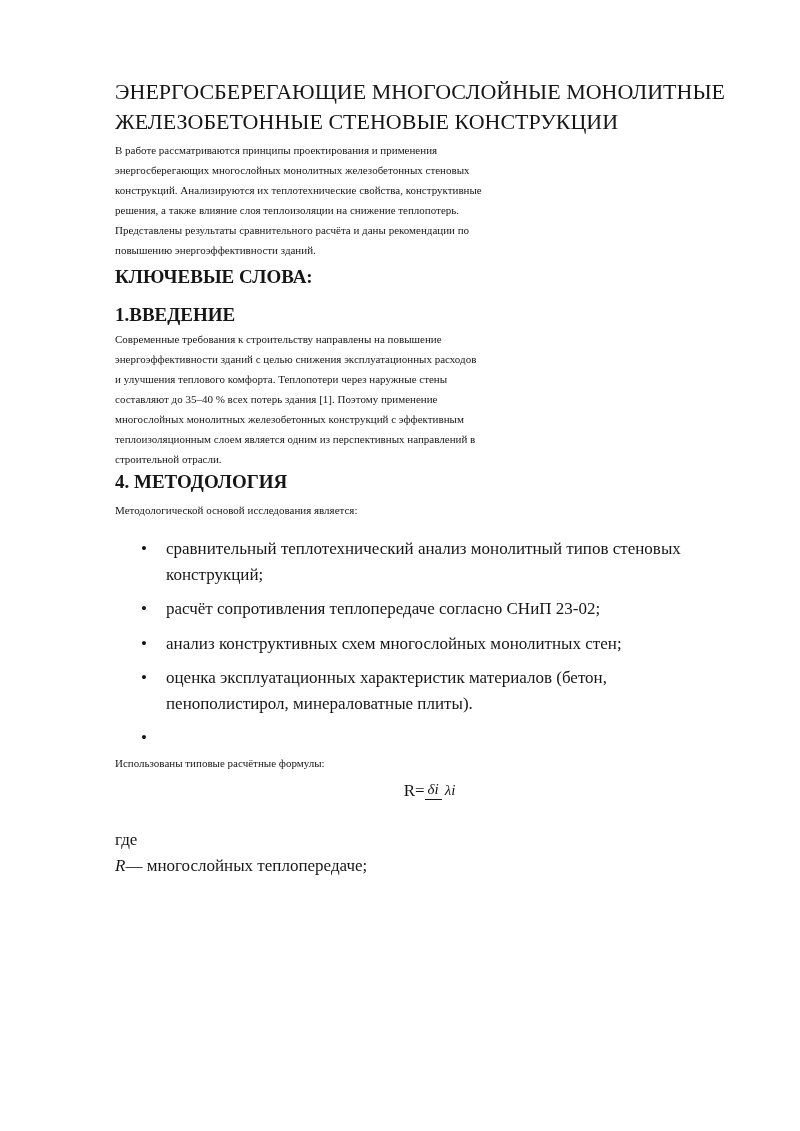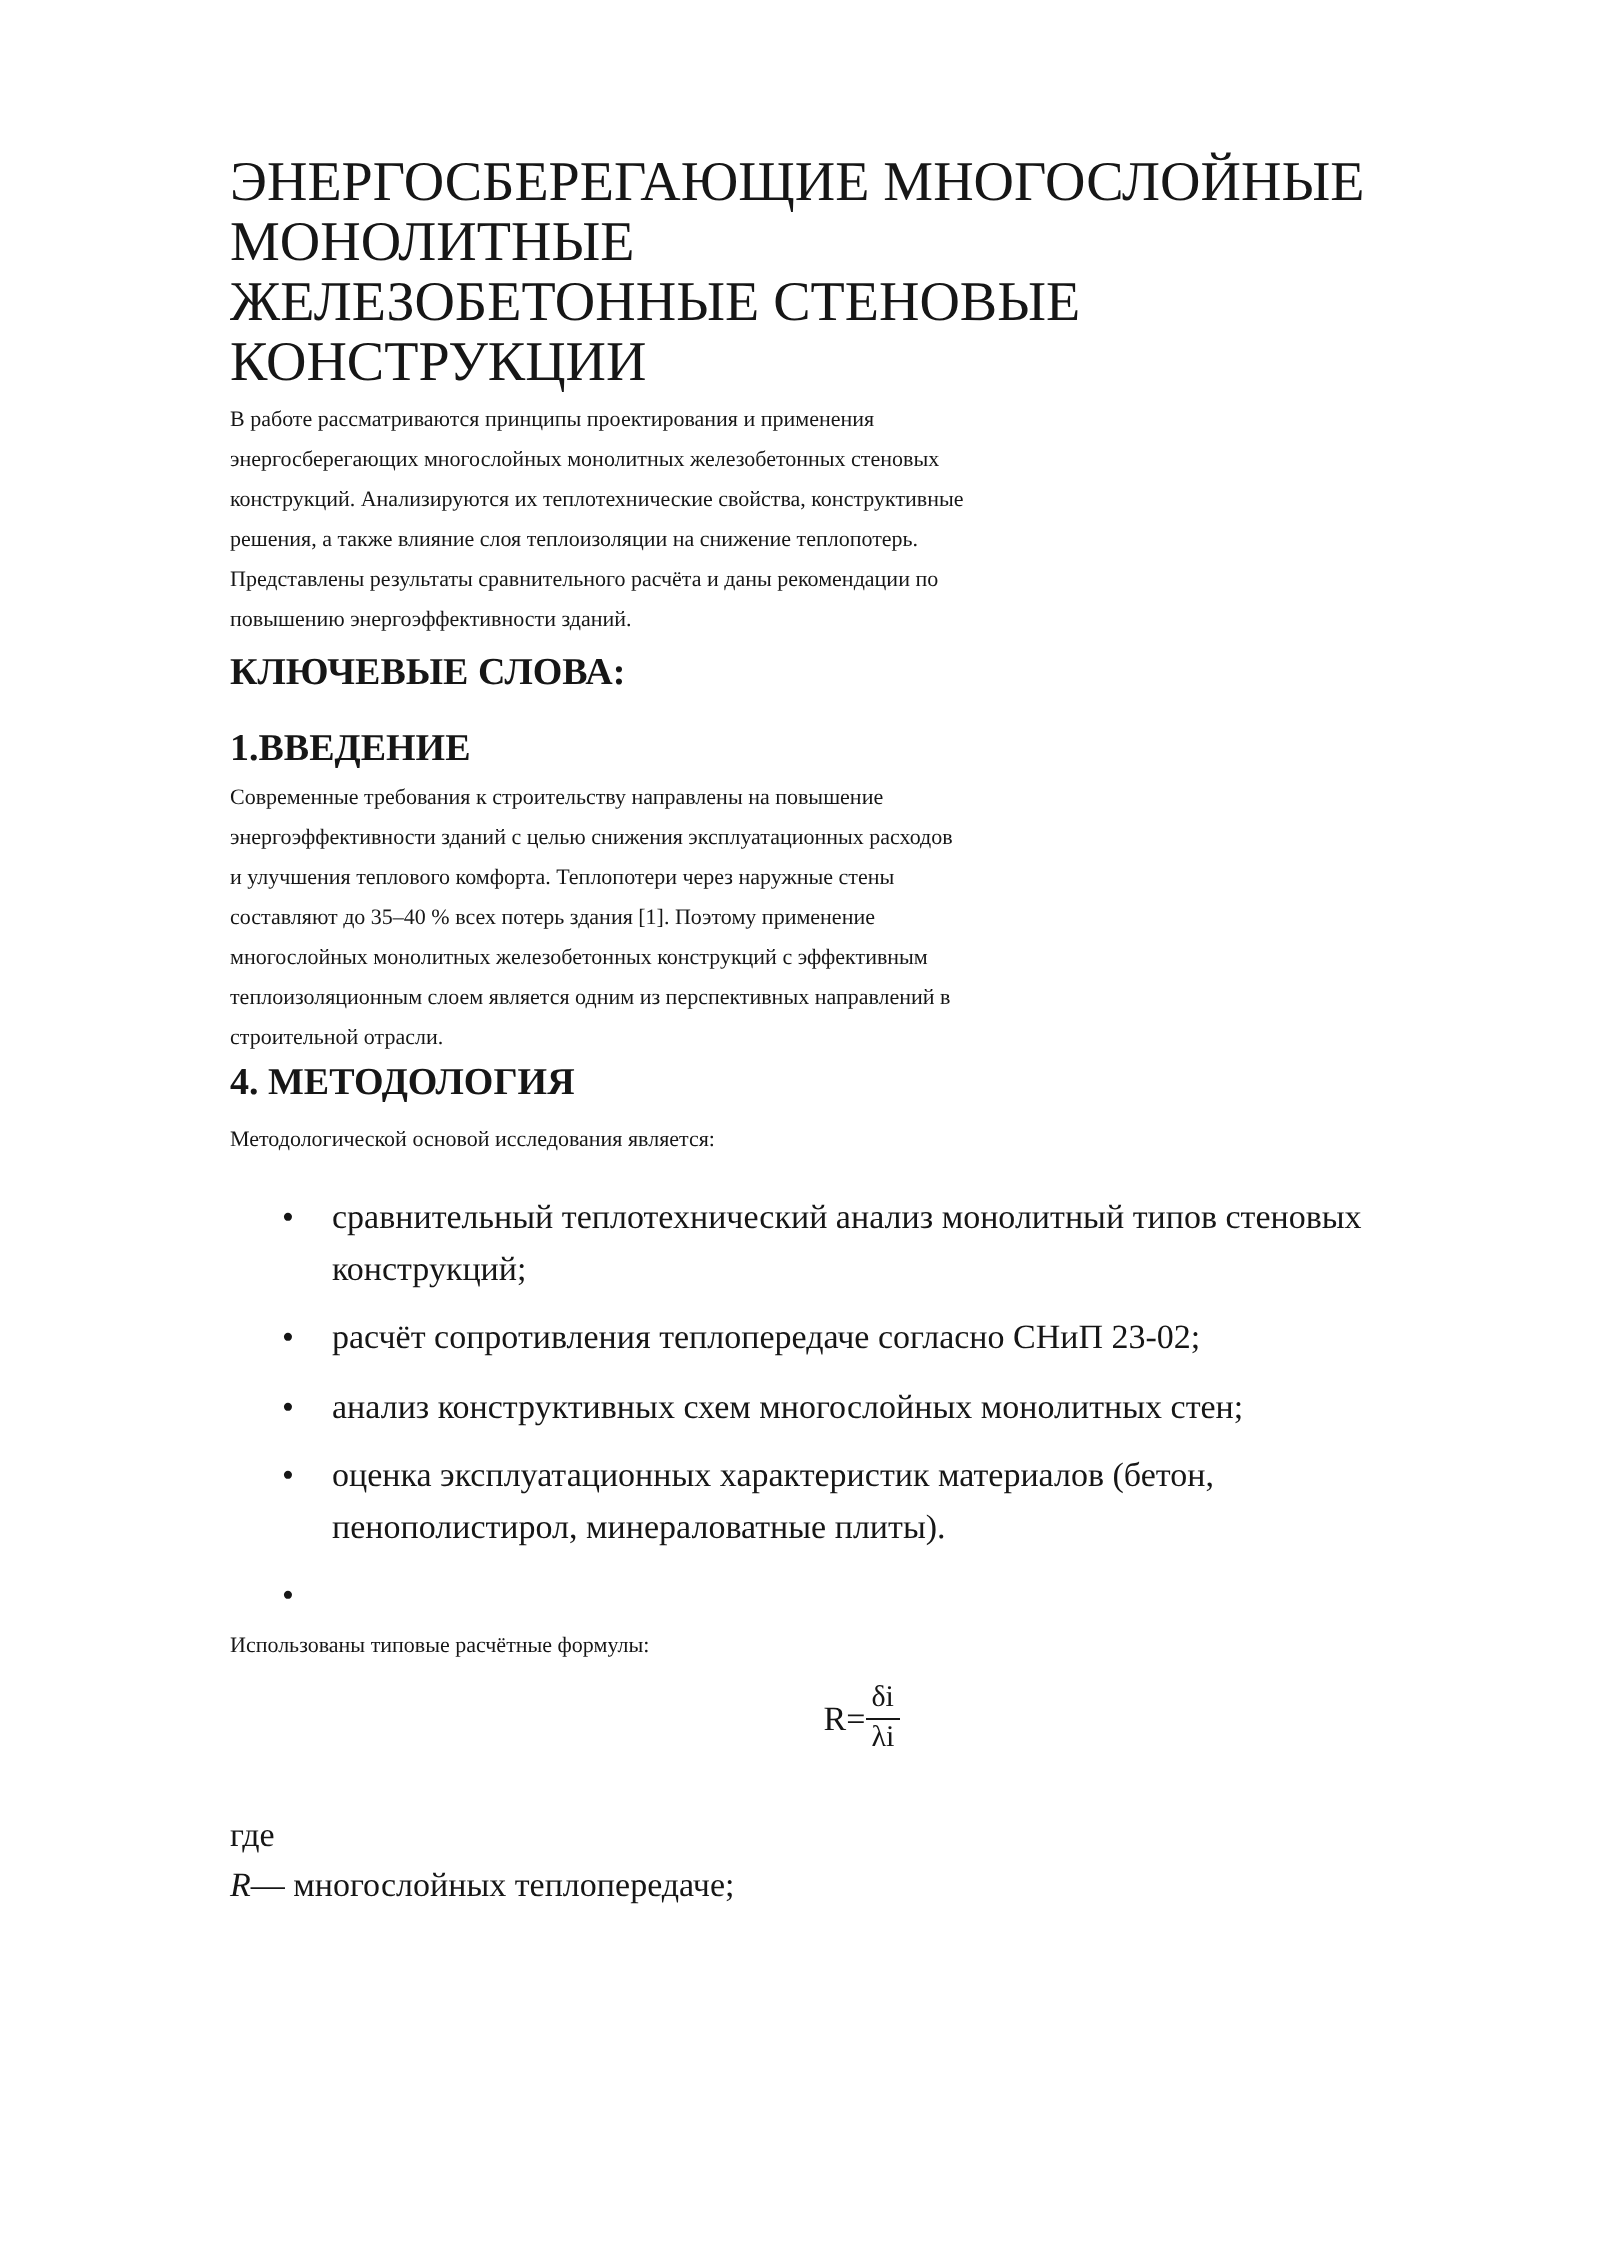--- a/index.html
+++ b/index.html
@@ -16,21 +16,21 @@
     color: #161616;
     font-family: "Liberation Serif", "DejaVu Serif", serif;
   }
   .content {
     box-sizing: border-box;
     margin-left: 115px;
     width: 632px;
     padding-top: 77px;
   }
   .doc-title {
-    font-size: 28px;
+    font-size: 22px;
     line-height: 30px;
     font-weight: 400;
     white-space: pre-line;
     margin: 0;
   }
   .heading {
     font-size: 19px;
     line-height: 26px;
     font-weight: 700;
     margin: 0;
@@ -81,22 +81,23 @@
     font-size: 17px;
     line-height: 1;
   }
   .formula-lhs {
     display: inline-block;
     vertical-align: middle;
     font-style: normal;
   }
   .fraction {
     display: inline-flex;
-    flex-direction: column;
+    flex-direction: row;
     vertical-align: middle;
+    font-style: italic;
     font-size: 15px;
     text-align: left;
   }
   .fraction .numerator {
     padding: 1px 3px 2px 3px;
     border-bottom: 1.4px solid #161616;
   }
   .fraction .denominator {
     padding: 2px 3px 1px 3px;
   }

